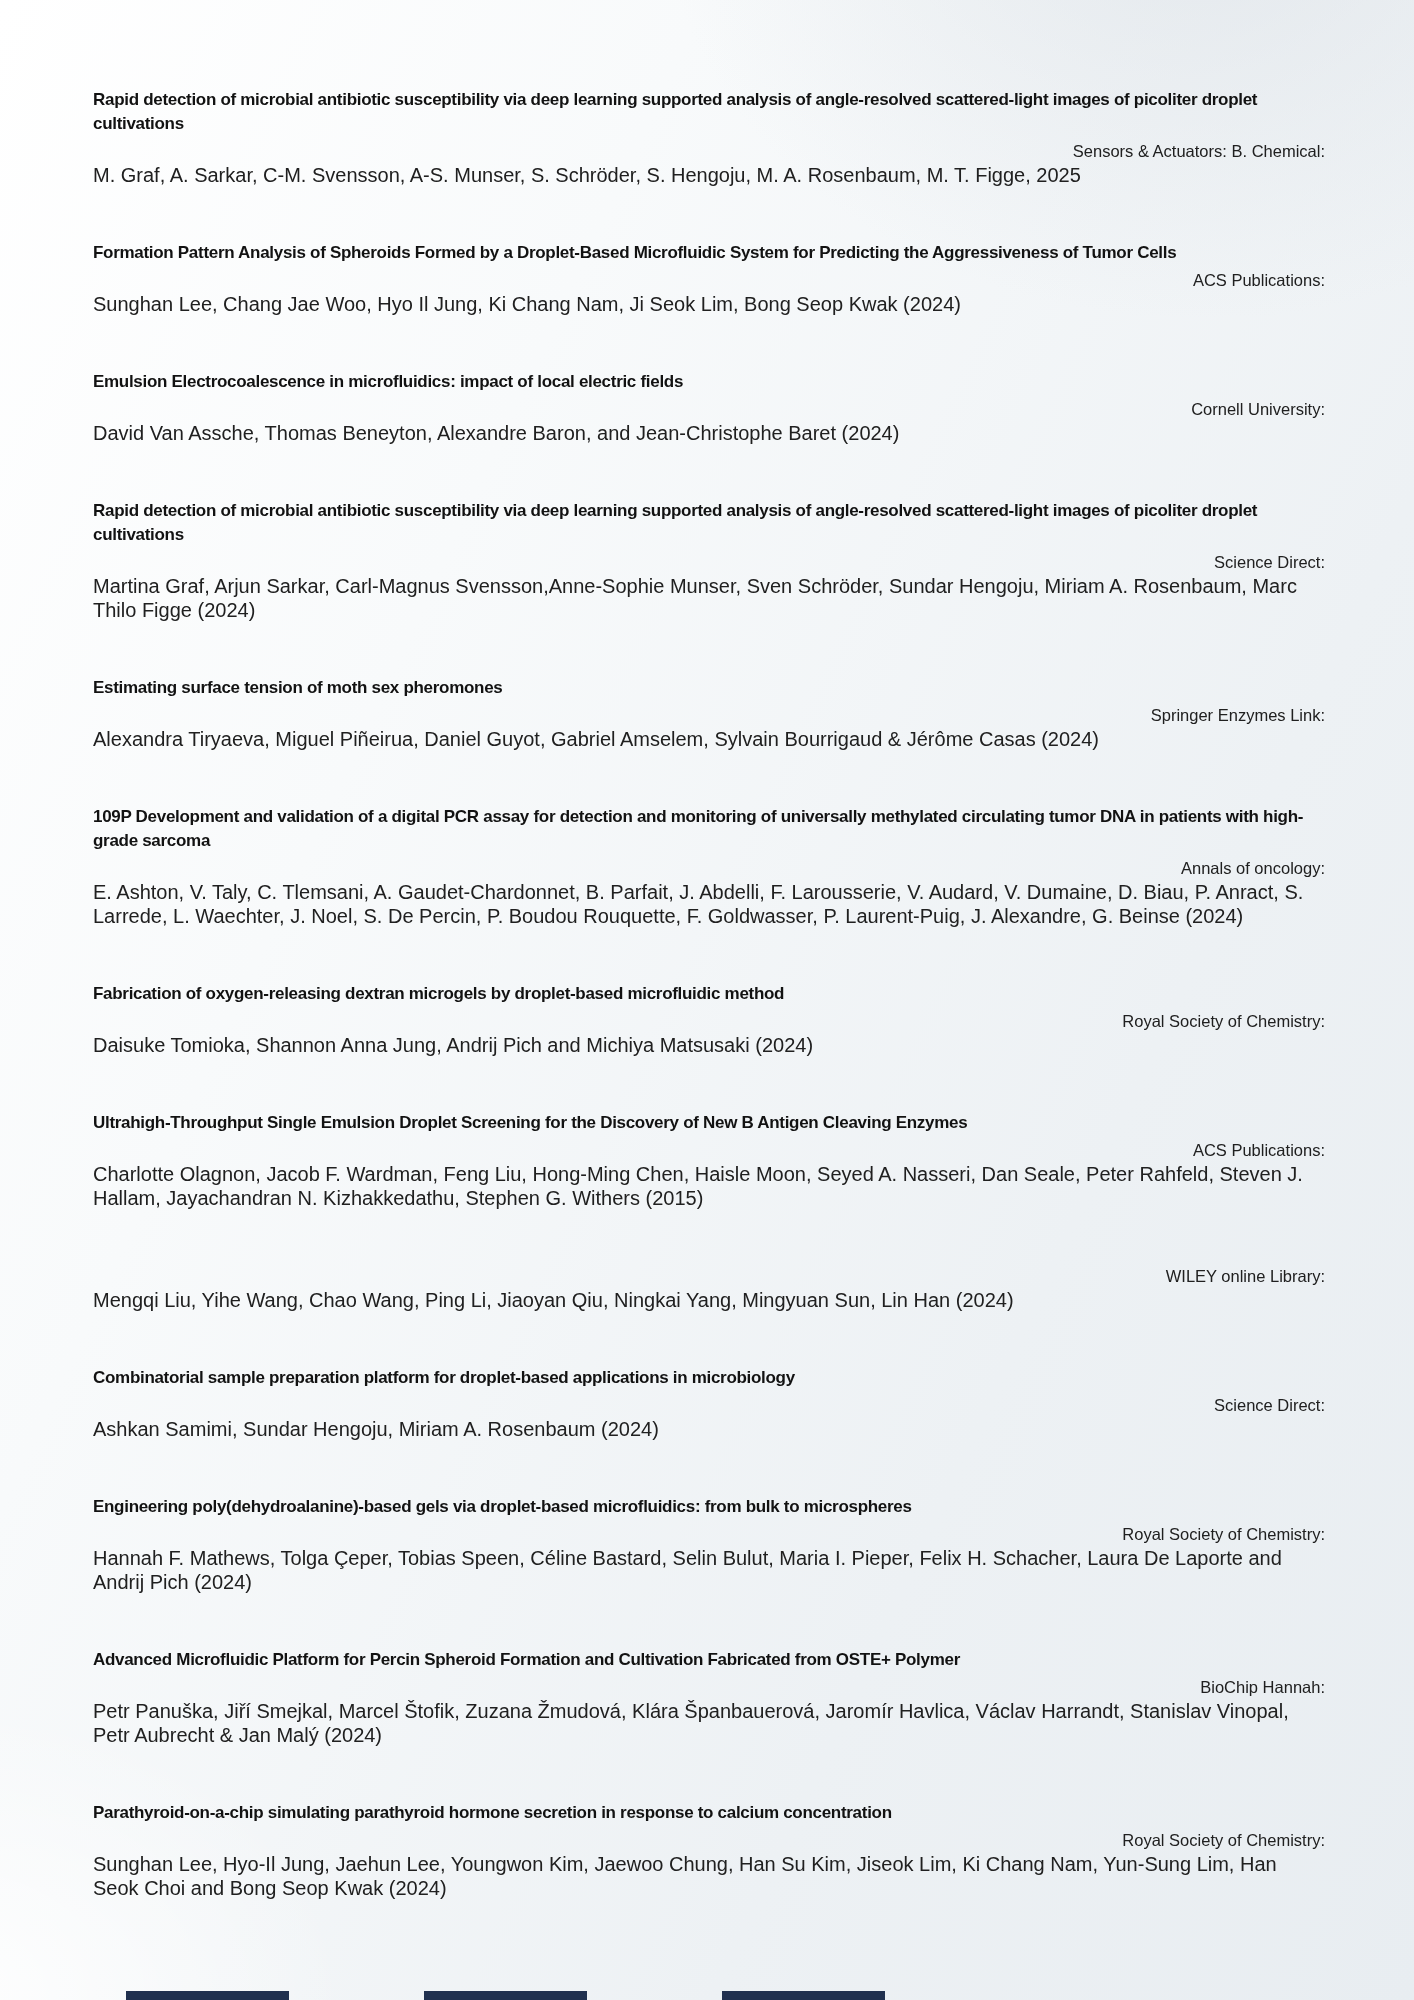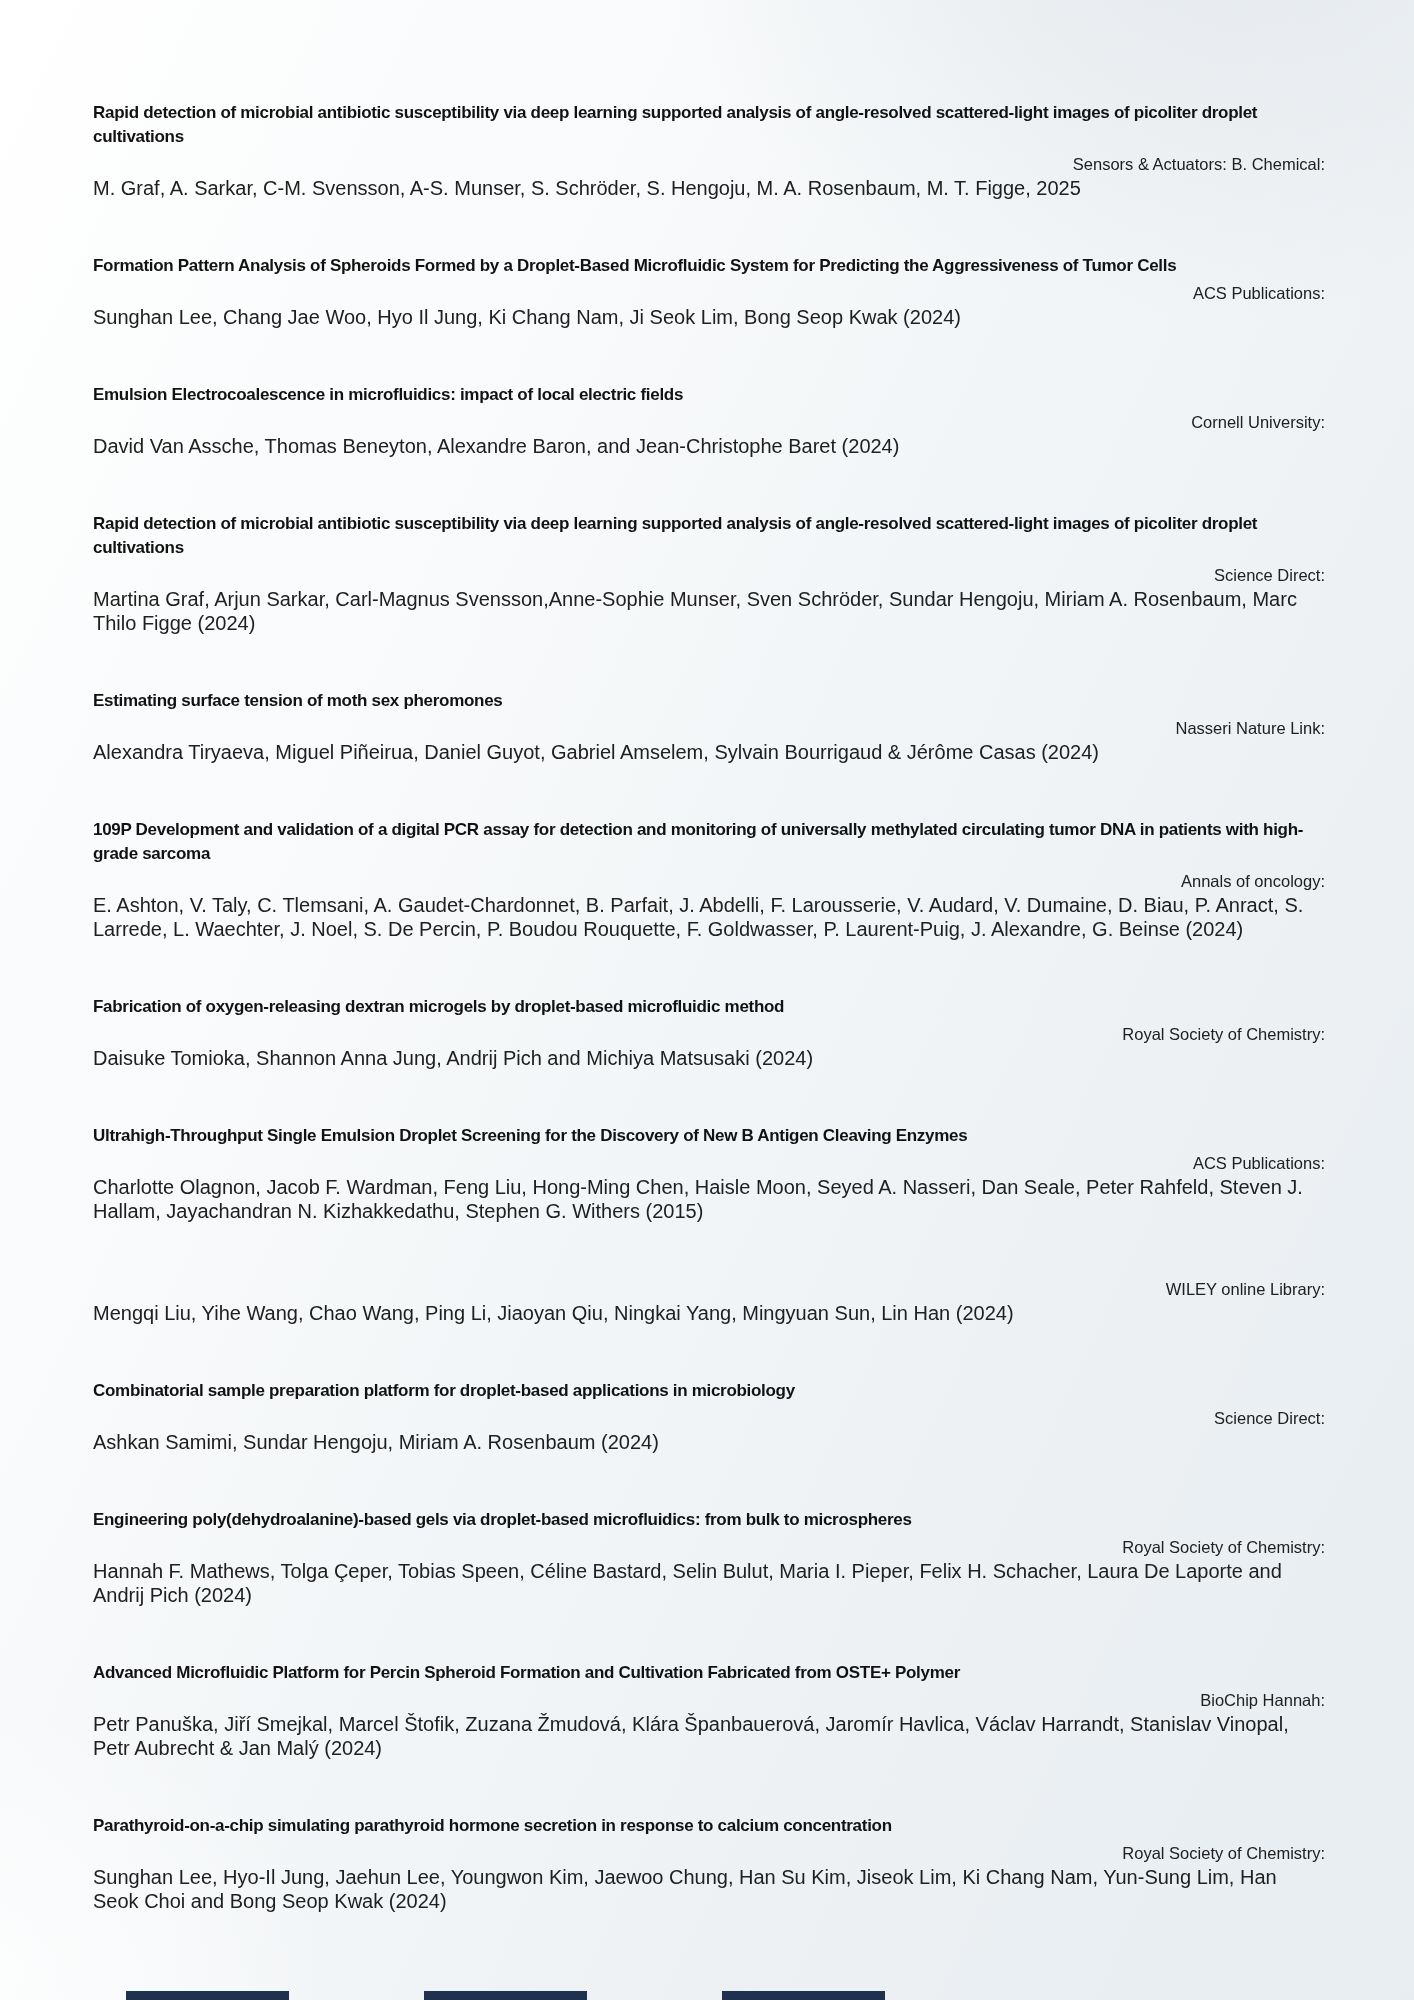--- a/index.html
+++ b/index.html
@@ -19,21 +19,20 @@
     color: #1a1a1a;
   }
   .page {
     box-sizing: border-box;
     width: 100%;
     height: 100%;
     padding: 88px 89px 0 93px;
   }
   .pub-list {
     width: 1232px;
-    margin-top: 13px;
   }
   .pub {
     margin: 0 0 54px 0;
   }
   .pub-title {
     margin: 0 0 3px 0;
     font-size: 17px;
     line-height: 24px;
     font-weight: bold;
     letter-spacing: -0.3px;
@@ -93,21 +92,21 @@
   </article>
 
   <article class="pub">
     <h2 class="pub-title">Rapid detection of microbial antibiotic susceptibility via deep learning supported analysis of angle-resolved scattered-light images of picoliter droplet cultivations</h2>
     <div class="pub-source">Science Direct:</div>
     <div class="pub-authors">Martina Graf, Arjun Sarkar, Carl-Magnus Svensson,Anne-Sophie Munser, Sven Schröder, Sundar Hengoju, Miriam A. Rosenbaum, Marc Thilo Figge (2024)</div>
   </article>
 
   <article class="pub">
     <h2 class="pub-title">Estimating surface tension of moth sex pheromones</h2>
-    <div class="pub-source">Nasseri Nature Link:</div>
+    <div class="pub-source">Springer Enzymes Link:</div>
     <div class="pub-authors">Alexandra Tiryaeva, Miguel Piñeirua, Daniel Guyot, Gabriel Amselem, Sylvain Bourrigaud &amp; Jérôme Casas (2024)</div>
   </article>
 
   <article class="pub">
     <h2 class="pub-title">109P Development and validation of a digital PCR assay for detection and monitoring of universally methylated circulating tumor DNA in patients with high-grade sarcoma</h2>
     <div class="pub-source">Annals of oncology:</div>
     <div class="pub-authors">E. Ashton, V. Taly, C. Tlemsani, A. Gaudet-Chardonnet, B. Parfait, J. Abdelli, F. Larousserie, V. Audard, V. Dumaine, D. Biau, P. Anract, S. Larrede, L. Waechter, J. Noel, S. De Percin, P. Boudou Rouquette, F. Goldwasser, P. Laurent-Puig, J. Alexandre, G. Beinse (2024)</div>
   </article>
 
   <article class="pub">

